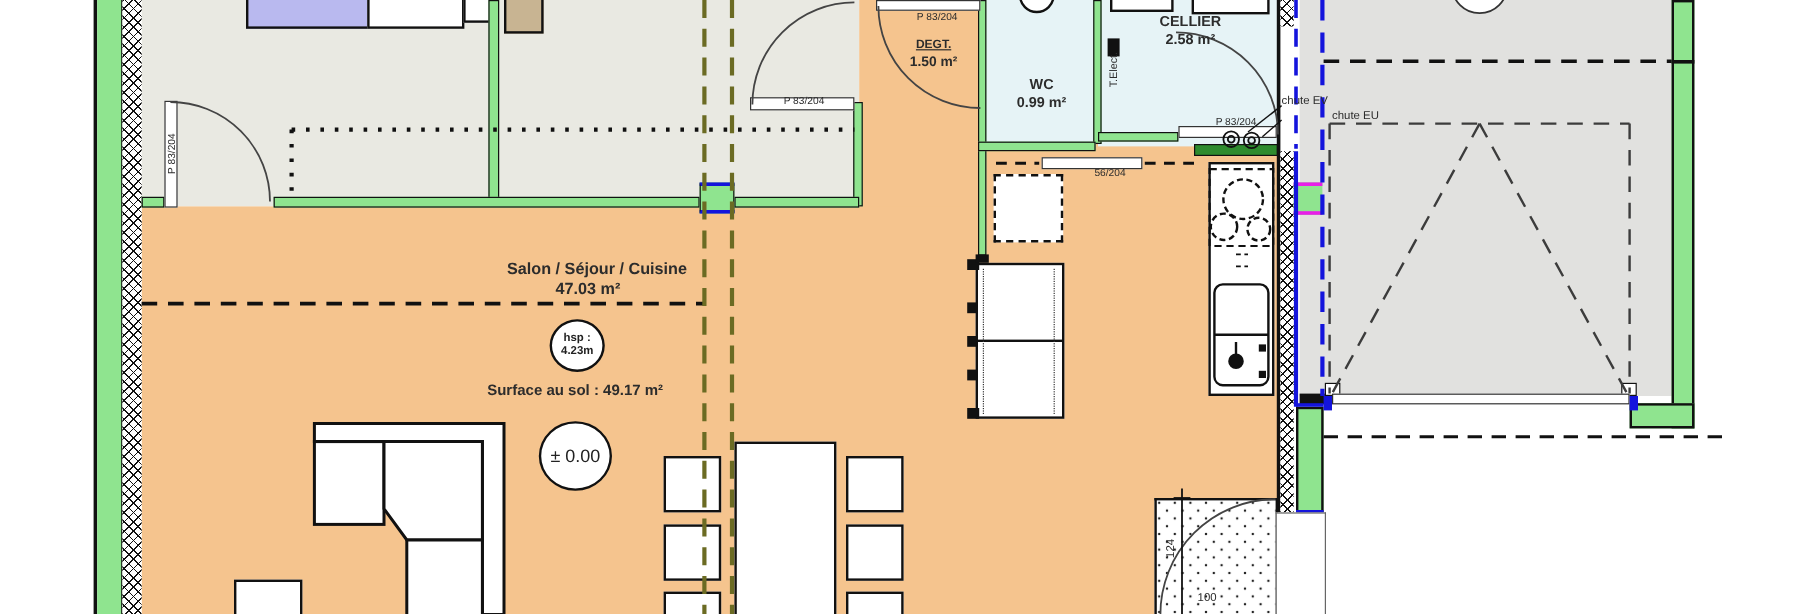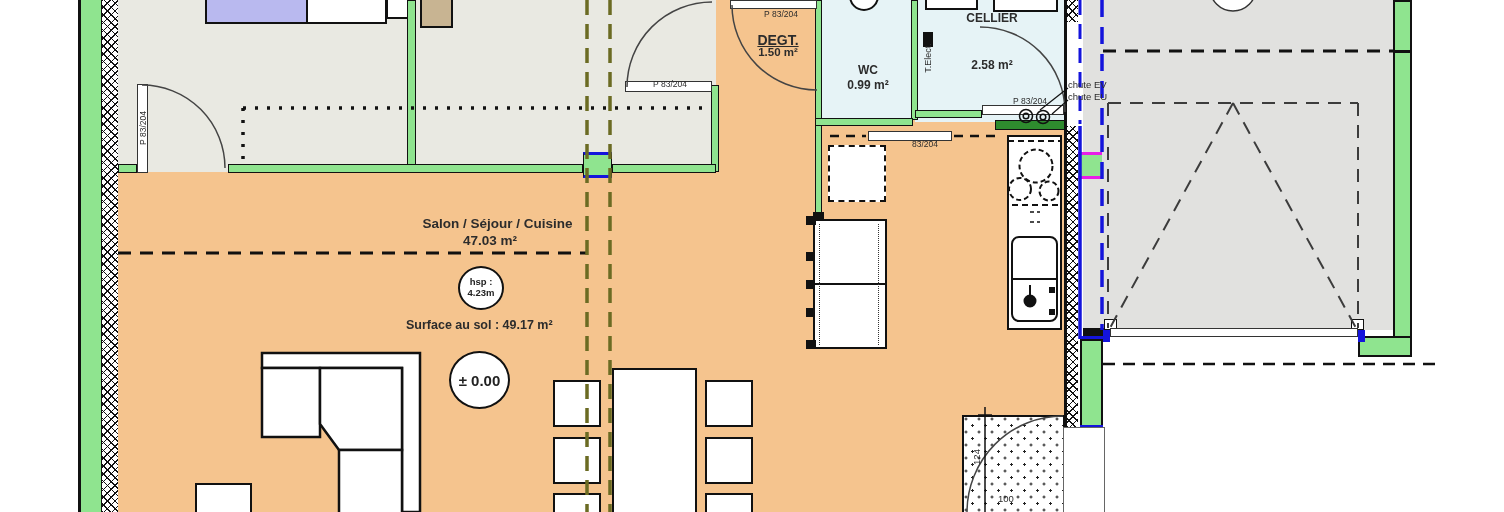--- a/index.html
+++ b/index.html
@@ -11,21 +11,21 @@
   .wall-int{position:absolute;background:var(--wall_exterior);border:1.5px solid #111;box-sizing:border-box;}
   .wall-dark{position:absolute;background:var(--wall_dark);border:1px solid #111;box-sizing:border-box;}
   .hatch{position:absolute;background-color:#fff;
      background-image:repeating-linear-gradient(45deg,#111 0 1.1px,transparent 1.1px 5.5px),
                       repeating-linear-gradient(135deg,#111 0 1.1px,transparent 1.1px 5.5px);}
   .furn{position:absolute;background:#fff;border:2px solid #111;box-sizing:border-box;}
   .lbl{position:absolute;color:#2c2c2c;white-space:nowrap;}
   .ctr{text-align:center;}
   .rot{transform:translate(-50%,-50%) rotate(-90deg);transform-origin:center;}
   .circle-badge{position:absolute;background:#fff;border:2px solid #111;border-radius:50%;
-     display:flex;flex-direction:column;align-items:center;justify-content:center;box-sizing:border-box;font-weight:bold;}
+     display:flex;flex-direction:column;align-items:center;justify-content:center;box-sizing:border-box;}
   .dots{background-color:#fff;
      background-image:radial-gradient(circle,#222 1.15px,transparent 1.3px),
                       radial-gradient(circle,#222 1.15px,transparent 1.3px);
      background-size:13px 13px;background-position:2px 2px,8.5px 8.5px;}
   svg.overlay{position:absolute;left:0;top:0;pointer-events:none;}
 </style>
 </head>
 <body>
 
 <div id="plan">
@@ -205,34 +205,34 @@
   <div class="lbl" style="left:406px;top:318px;font-size:12.5px;font-weight:600;">Surface au sol : 49.17 m²</div>
 
   <div class="circle-badge" style="left:458px;top:266px;width:46px;height:44px;font-size:9.5px;font-weight:600;line-height:1.15;align-items:center;">
     <span>hsp :</span>
     <span>4.23m</span>
   </div>
   <div class="circle-badge" style="left:449px;top:351px;width:61px;height:58px;font-size:15px;">
     <span>± 0.00</span>
   </div>
 
-  <div class="lbl ctr" style="left:740px;top:32px;width:76px;font-size:14px;font-weight:600;text-decoration:underline;">DEGT.</div>
+  <div class="lbl ctr" style="left:740px;top:32px;width:76px;font-size:10px;font-weight:600;text-decoration:underline;">DEGT.</div>
   <div class="lbl ctr" style="left:740px;top:46px;width:76px;font-size:11.5px;font-weight:600;">1.50 m²</div>
 
   <div class="lbl ctr" style="left:835px;top:63px;width:66px;font-size:12px;font-weight:600;">WC</div>
   <div class="lbl ctr" style="left:835px;top:78px;width:66px;font-size:12px;font-weight:600;">0.99 m²</div>
 
   <div class="lbl ctr" style="left:953px;top:11px;width:78px;font-size:12px;font-weight:600;">CELLIER</div>
-  <div class="lbl ctr" style="left:953px;top:26px;width:78px;font-size:12px;font-weight:600;margin-top:32px;">2.58 m²</div>
+  <div class="lbl ctr" style="left:953px;top:26px;width:78px;font-size:12px;font-weight:600;">2.58 m²</div>
 
   <span class="lbl rot" style="left:143px;top:128px;font-size:8.5px;">P 83/204</span>
   <div class="lbl ctr" style="left:630px;top:79px;width:80px;font-size:8.5px;">P 83/204</div>
   <div class="lbl ctr" style="left:745px;top:9px;width:72px;font-size:8.5px;">P 83/204</div>
   <div class="lbl ctr" style="left:998px;top:96px;width:64px;font-size:8.5px;">P 83/204</div>
-  <div class="lbl ctr" style="left:898px;top:139px;width:54px;font-size:8.5px;">83/204</div>
+  <div class="lbl ctr" style="left:898px;top:139px;width:54px;font-size:8.5px;">56/204</div>
 
   <div class="lbl" style="left:1068px;top:79px;font-size:9.5px;">chute EV</div>
-  <div class="lbl" style="left:1068px;top:91px;font-size:9.5px;">chute EU</div>
+  <div class="lbl" style="left:1068px;top:91px;font-size:9.5px;padding-left:42px;">chute EU</div>
   <span class="lbl rot" style="left:928px;top:58px;font-size:9px;">T.Elect.</span>
   <span class="lbl rot" style="left:976px;top:457px;font-size:9.5px;">124</span>
   <div class="lbl" style="left:998px;top:493px;font-size:9.5px;">100</div>
 
 </div>
 
 </body></html>

